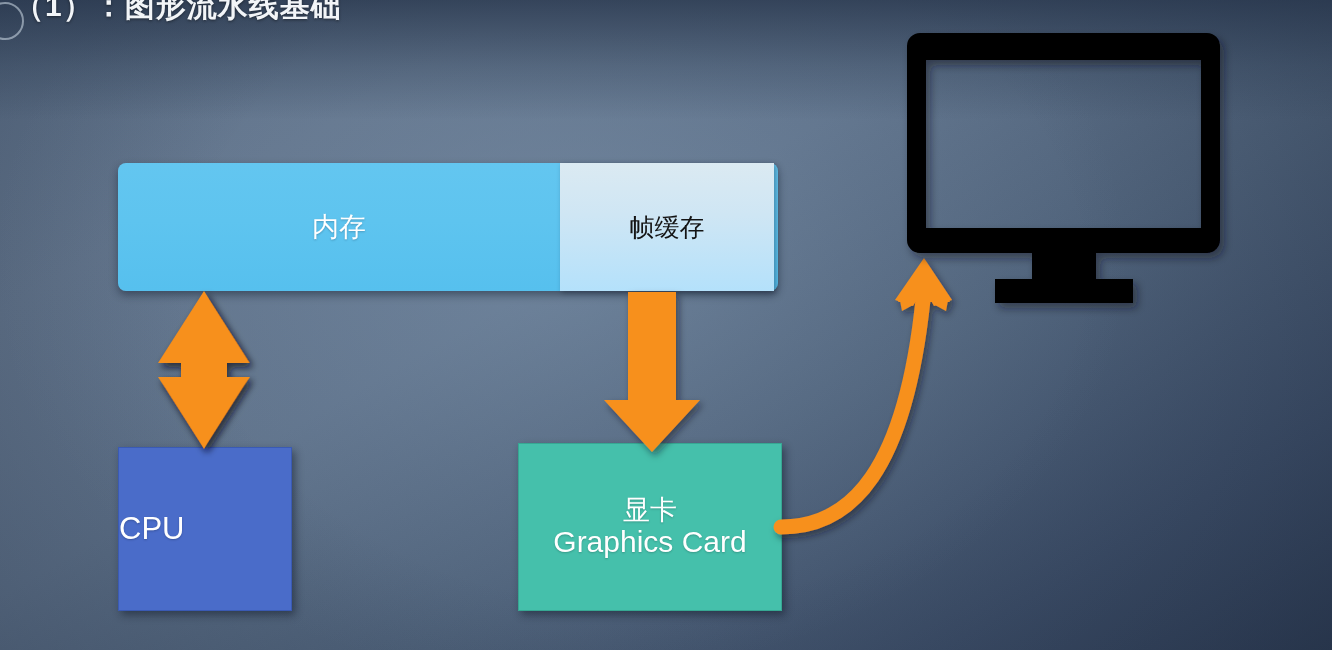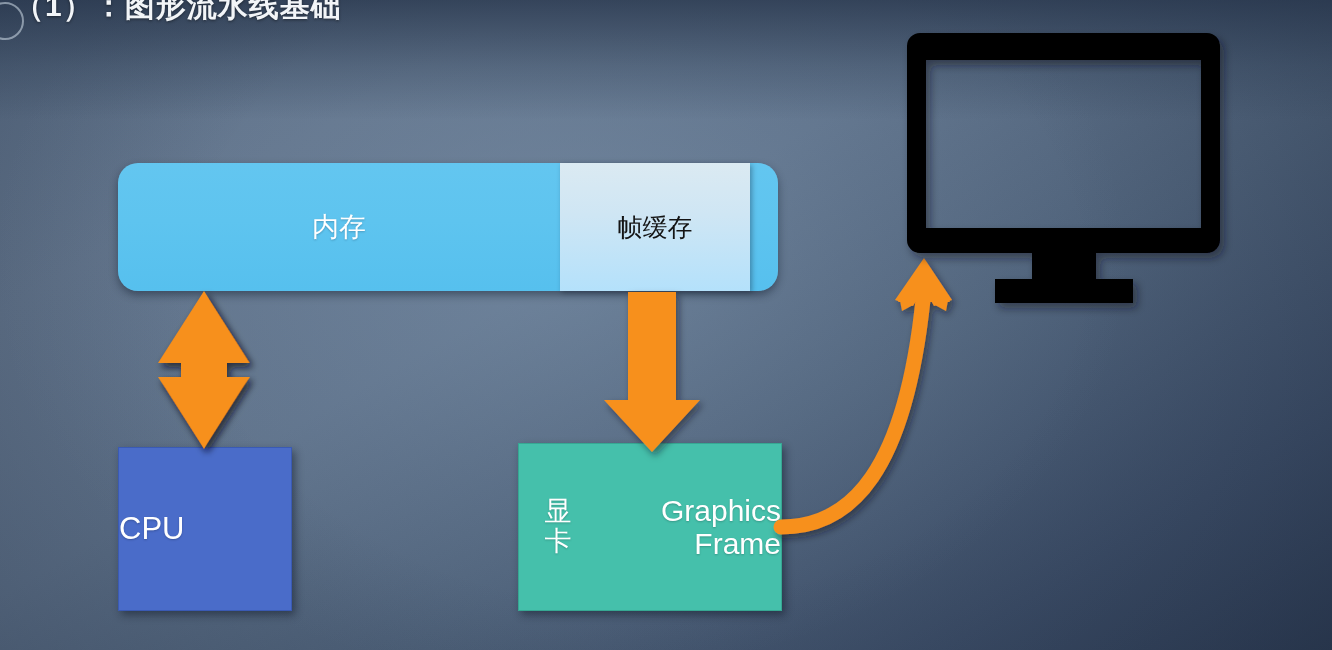--- a/index.html
+++ b/index.html
@@ -62,21 +62,21 @@
     border-radius: 50%;
   }
 
   
   #memory-bar {
     position: absolute;
     left: 118px;
     top: 163px;
     width: 660px;
     height: 128px;
-    border-radius: 20px;
+    border-radius: 8px;
     background: linear-gradient(180deg, #63c6f0 0%, #5ec4ef 45%, #56c0ee 100%);
     box-shadow: 0 4px 9px rgba(14,24,40,0.45);
   }
   #memory-label {
     position: absolute;
     left: 0;
     top: 0;
     width: 442px;
     height: 128px;
     display: flex;
@@ -87,21 +87,21 @@
     line-height: 1.12;
     text-shadow: 0 1px 2px rgba(20,40,60,0.28);
   }
   #memory-label .cn { font-size: 27px; }
   #memory-label .en { font-size: 30px; }
 
   #frame-buffer {
     position: absolute;
     left: 560px;
     top: 163px;
-    width: 190px;
+    width: 214px;
     height: 128px;
     background: linear-gradient(180deg, #dbeaf2 0%, #cfe6f4 40%, #b4e1fb 100%);
     box-shadow: 2px 2px 5px rgba(14,24,40,0.35);
     display: flex;
     flex-direction: column;
     align-items: center;
     justify-content: center;
     color: #141414;
     line-height: 1.12;
   }
@@ -128,21 +128,21 @@
   #gpu-box {
     position: absolute;
     left: 518px;
     top: 443px;
     width: 262px;
     height: 166px;
     background: #45c0ab;
     border: 1px solid #36a893;
     box-shadow: 3px 4px 8px rgba(12,20,36,0.48);
     display: flex;
-    flex-direction: row;
+    flex-direction: column;
     align-items: center;
     justify-content: center;
     color: #ffffff;
     line-height: 1.1;
     text-shadow: 0 1px 2px rgba(20,50,45,0.28);
     text-align: right;
   }
   #gpu-box .cn { font-size: 27px; }
   #gpu-box .en { font-size: 30px; }
 
@@ -177,21 +177,21 @@
   <div id="frame-buffer">
     <span class="cn">帧缓存</span>
   </div>
 
   <div id="cpu-box">
     <span>CPU</span>
   </div>
 
   <div id="gpu-box">
     <span class="cn">显卡</span>
-    <span class="en">Graphics Frame</span>
+    <span class="en">Graphics Card</span>
   </div>
 
   <svg class="layer-svg" viewBox="0 0 1332 650">
     <defs>
       <filter id="softshadow" x="-30%" y="-30%" width="170%" height="170%">
         <feDropShadow dx="3" dy="4" stdDeviation="3.5" flood-color="#0d1524" flood-opacity="0.5"></feDropShadow>
       </filter>
       <filter id="monshadow" x="-20%" y="-20%" width="150%" height="150%">
         <feDropShadow dx="4" dy="5" stdDeviation="4" flood-color="#0c1322" flood-opacity="0.5"></feDropShadow>
       </filter>

